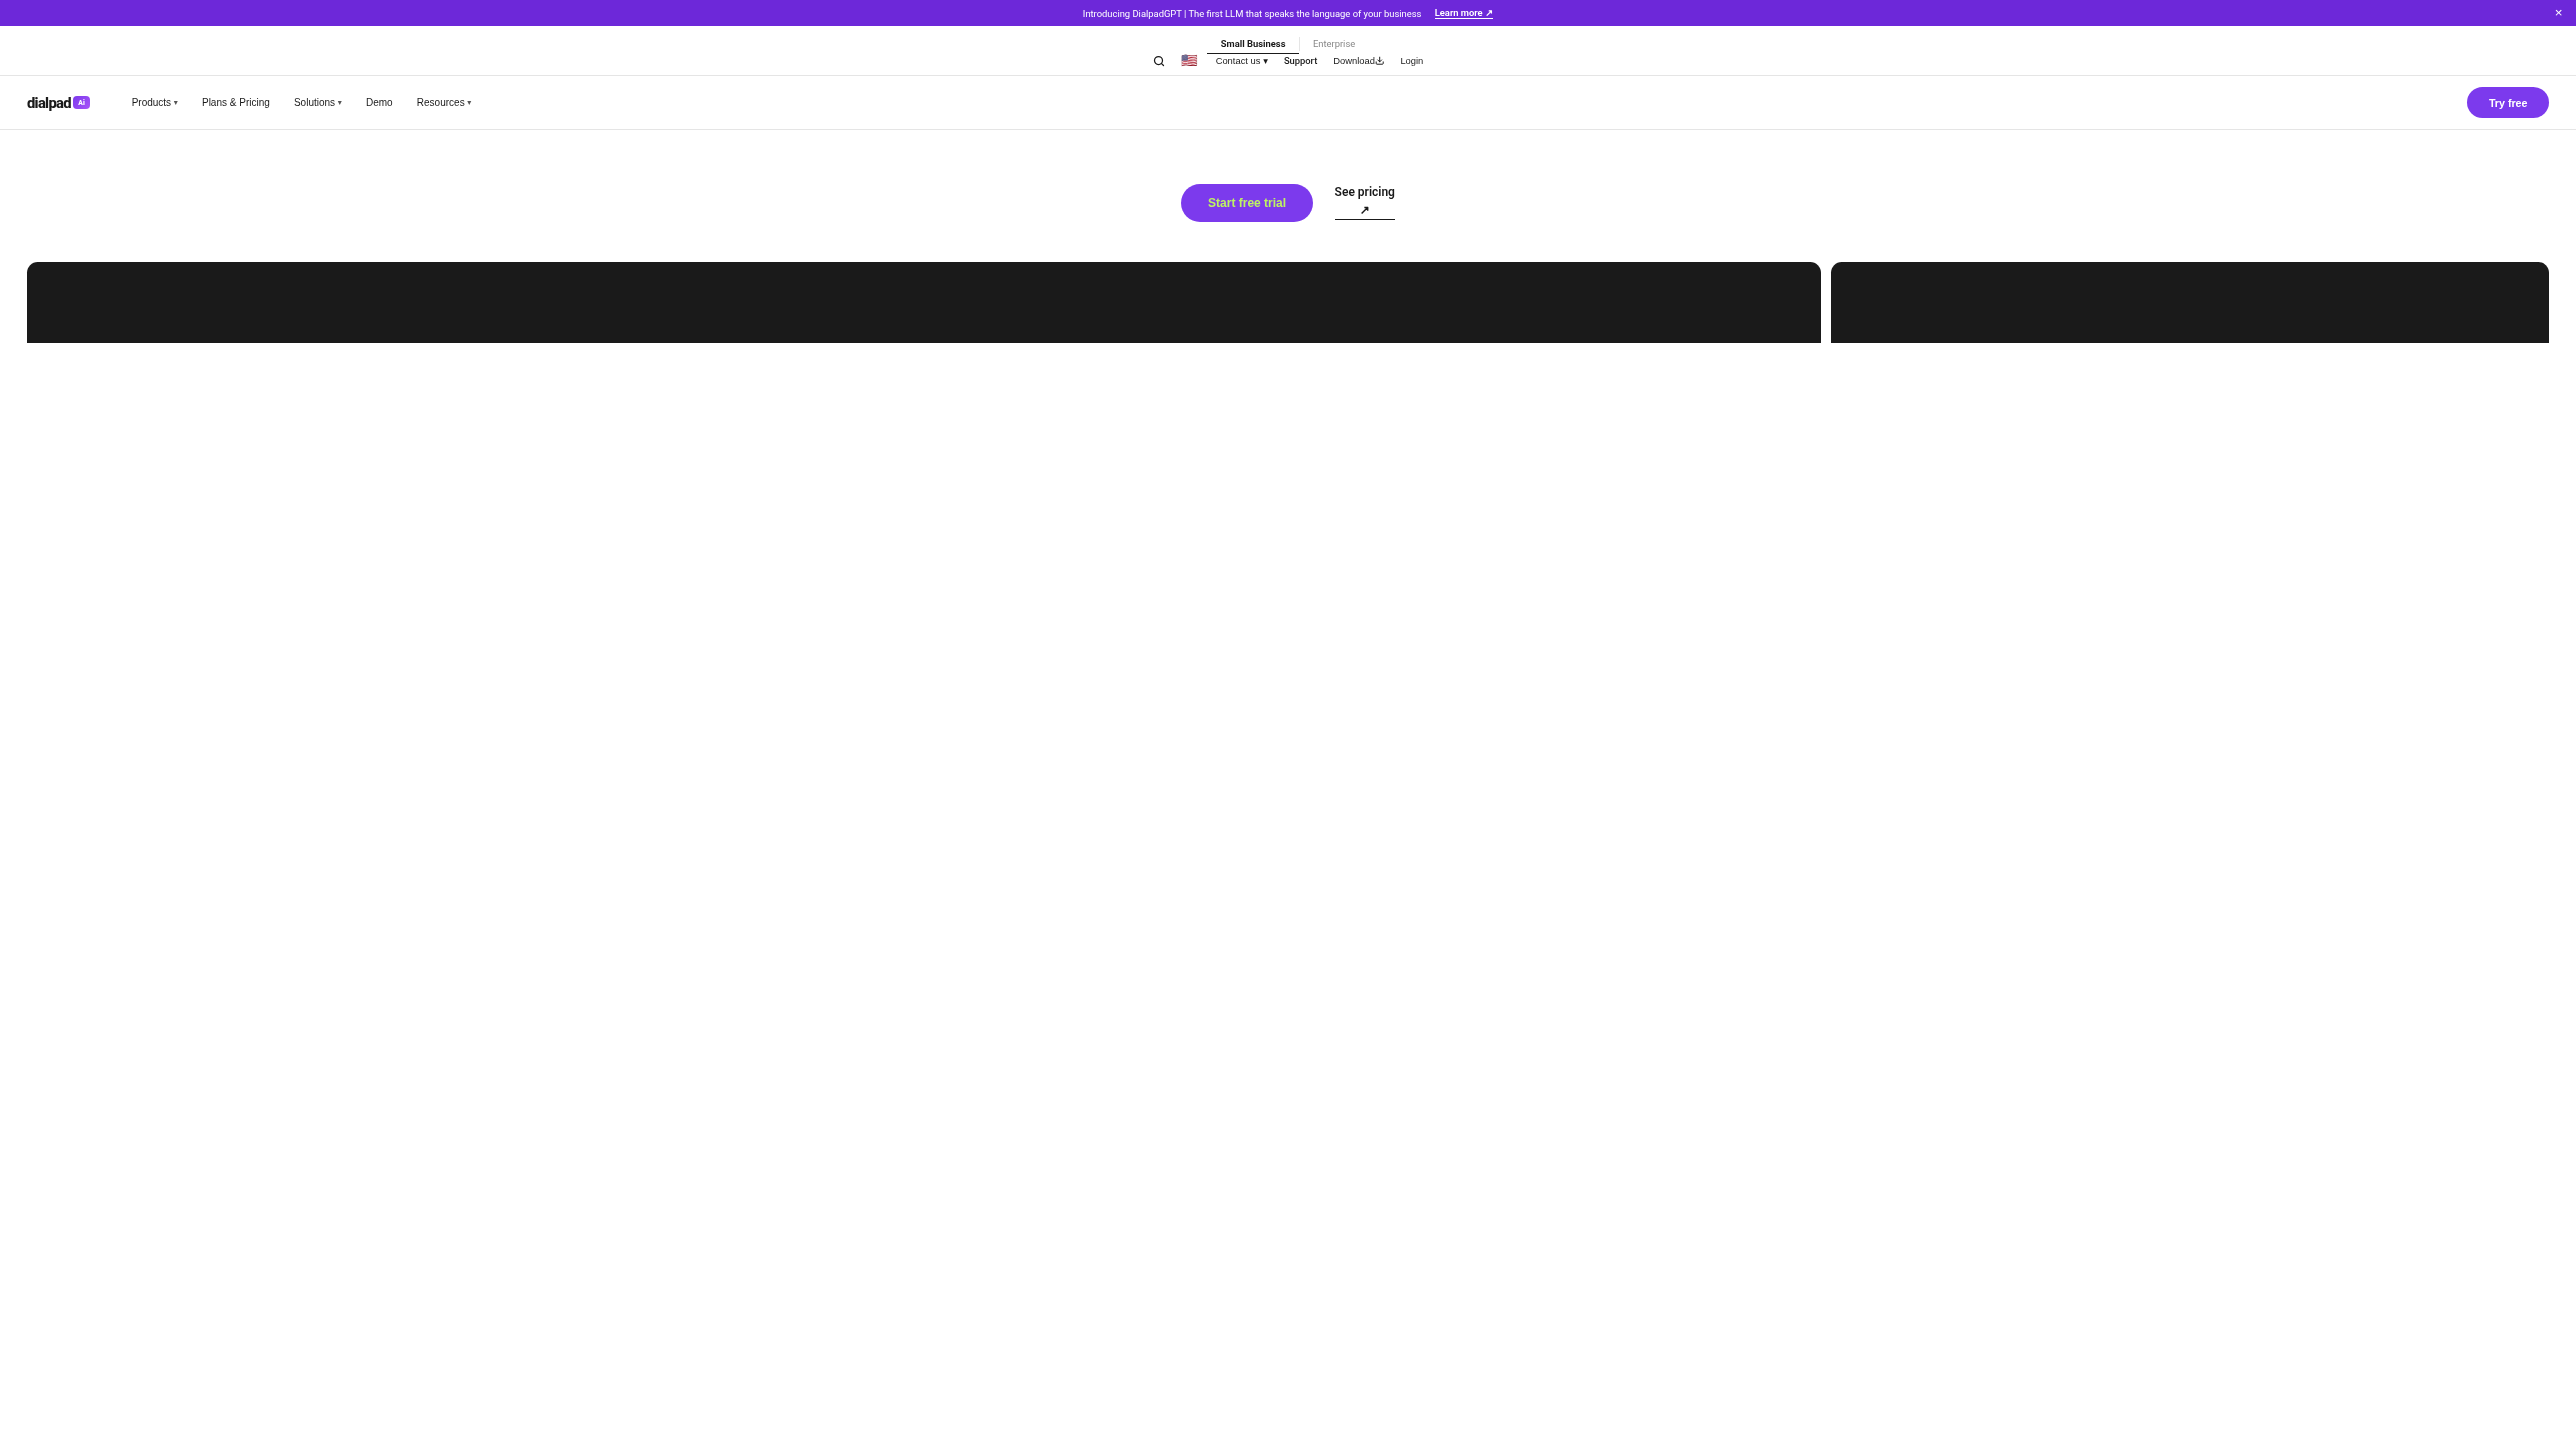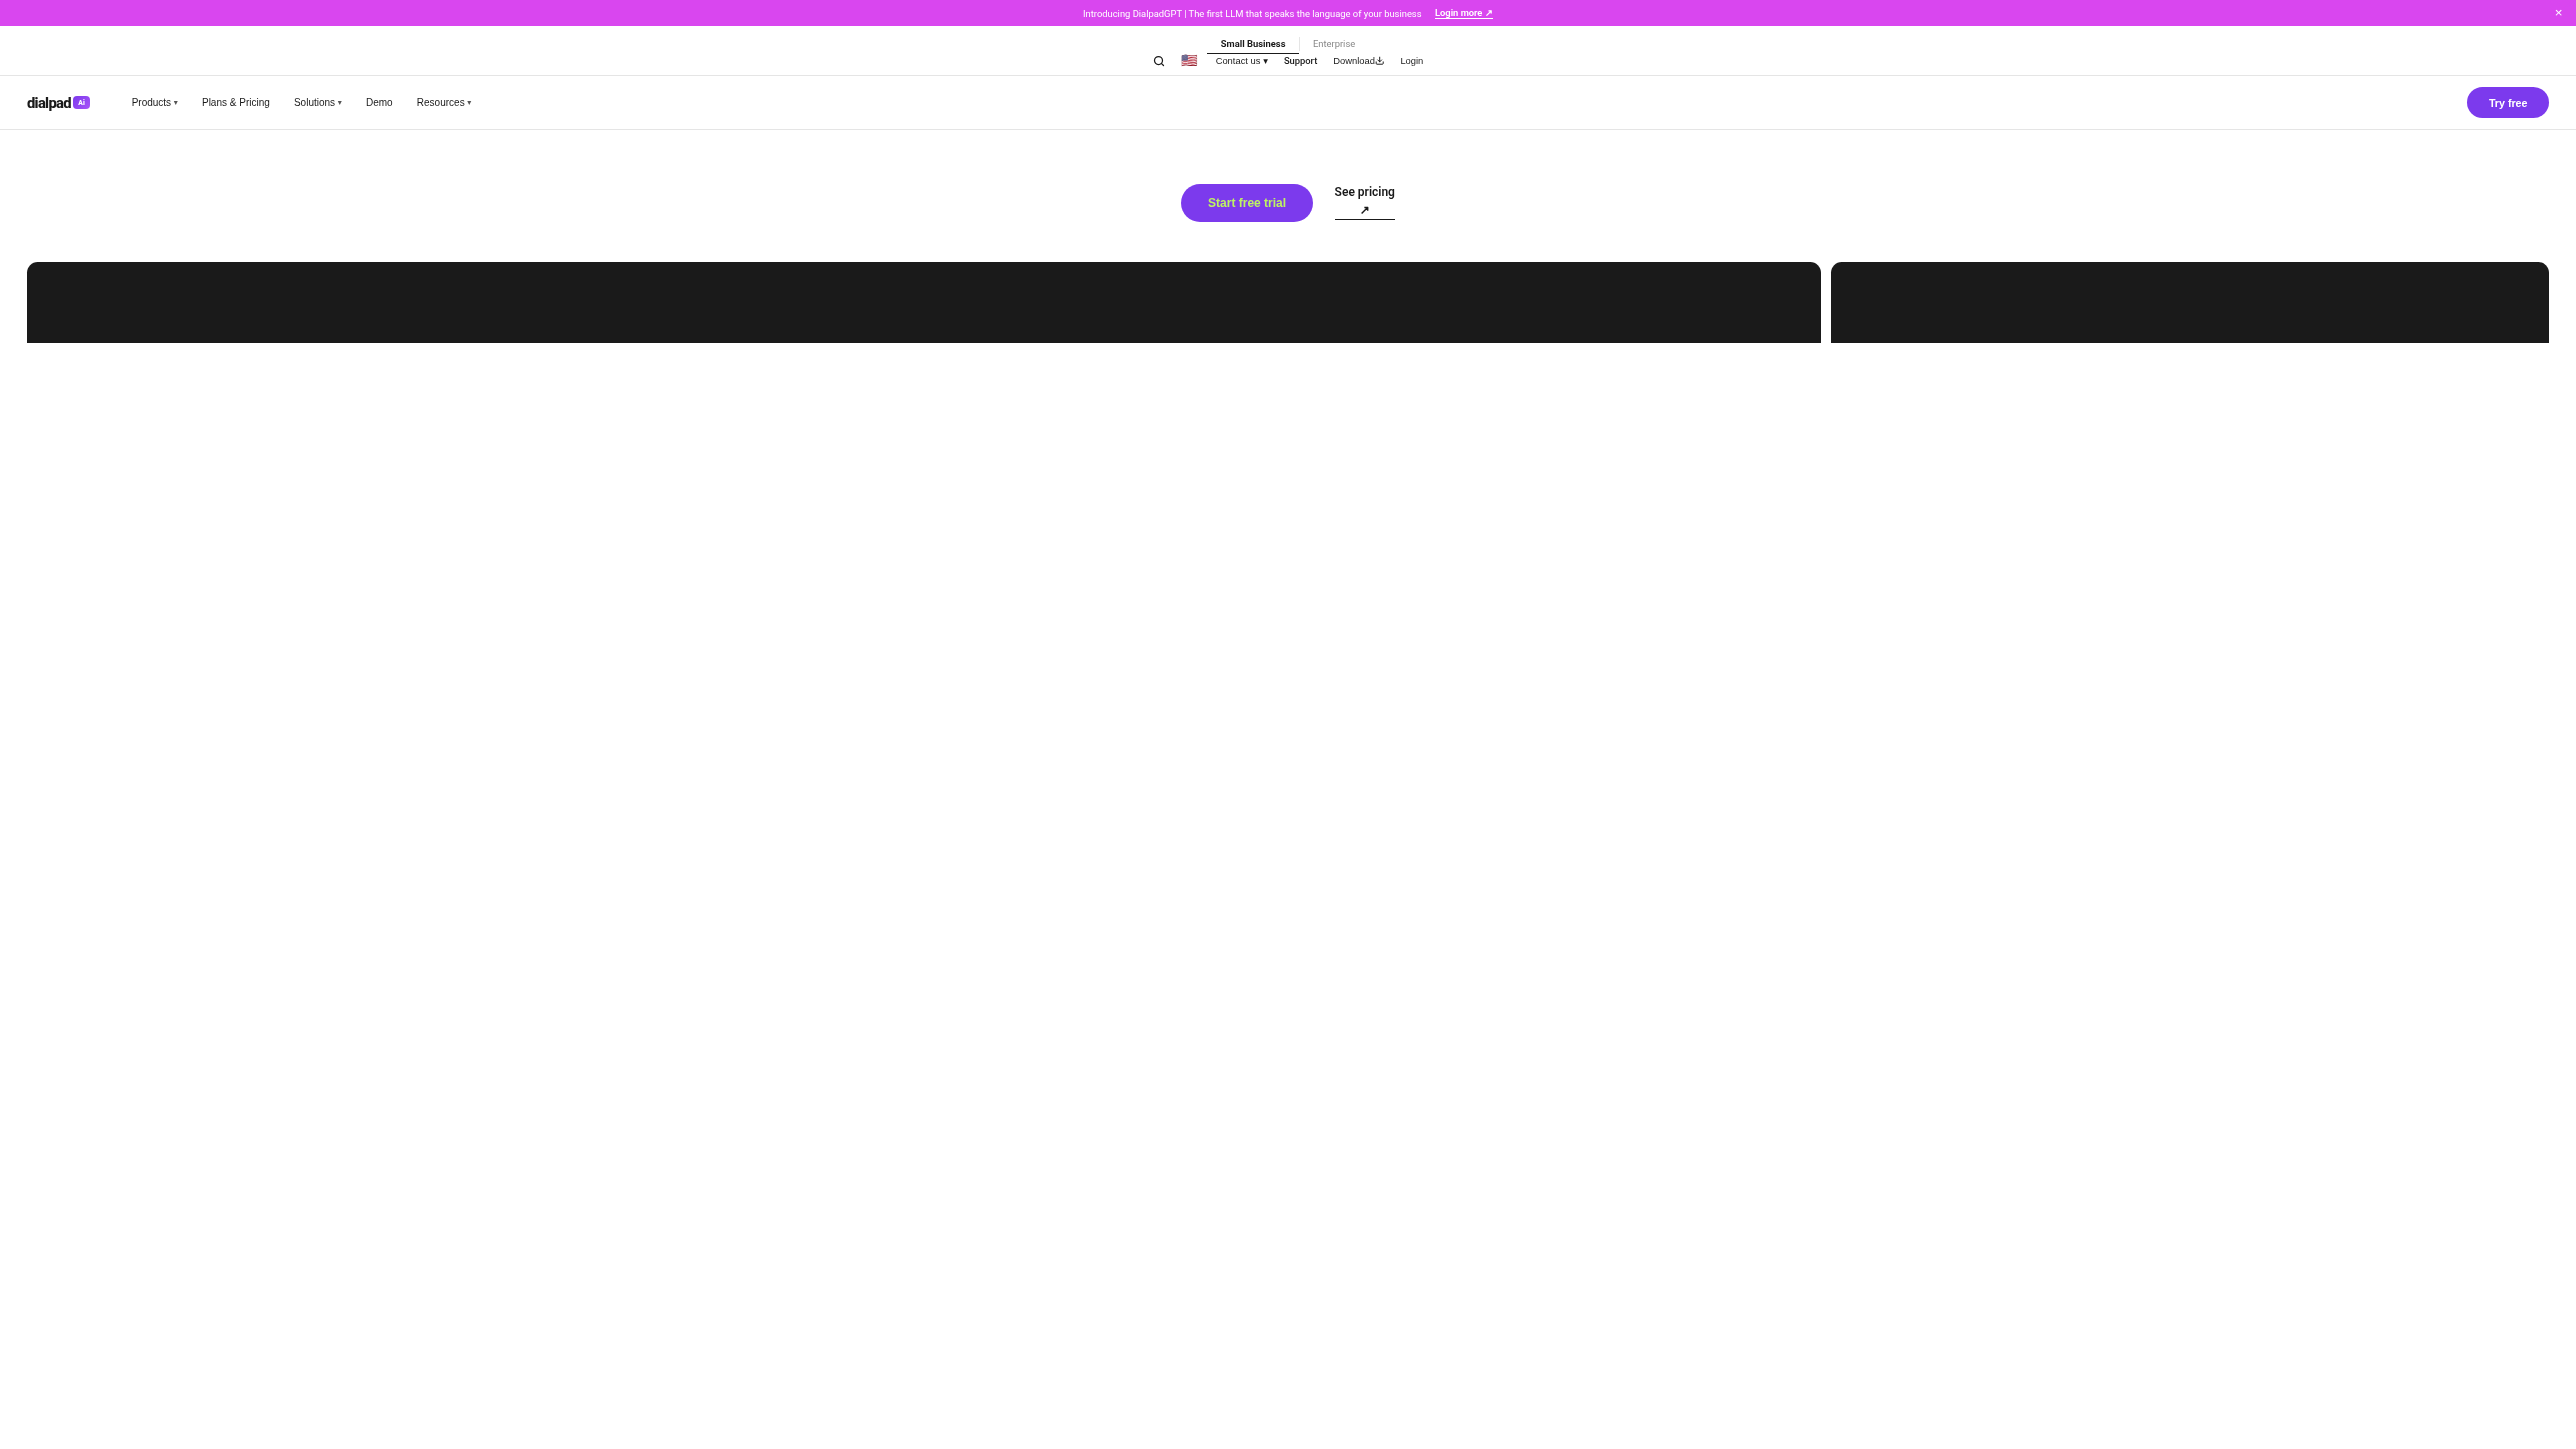--- a/index.html
+++ b/index.html
@@ -9,21 +9,21 @@
     }
 
     body {
       font-family: -apple-system, BlinkMacSystemFont, 'Segoe UI', Roboto, Helvetica, Arial, sans-serif;
       background: #ffffff;
       overflow-x: hidden;
     }
 
     
     .announcement-banner {
-      background: #d946ef;
+      background: #6d28d9;
       color: #ffffff;
       display: flex;
       align-items: center;
       justify-content: center;
       padding: 6.7px 13.4px;
       font-size: 9.4px;
       position: relative;
       gap: 13.4px;
     }
 
@@ -310,21 +310,21 @@
     .dark-panel-right {
       flex: 1;
     }
   </style>
 </head>
 <body>
 
 <div class="announcement-banner">
   <span class="announcement-text">Introducing DialpadGPT | The first LLM that speaks the language of your business</span>
   <a class="announcement-link" href="#">
-    <span>Login more</span>
+    <span>Learn more</span>
     <span>↗</span>
   </a>
   <button class="announcement-close">×</button>
 </div>
 
 <nav class="top-nav">
   <div class="top-nav-left">
     <div class="top-nav-tab active">Small Business</div>
     <div class="top-nav-divider"></div>
     <div class="top-nav-tab inactive">Enterprise</div>

